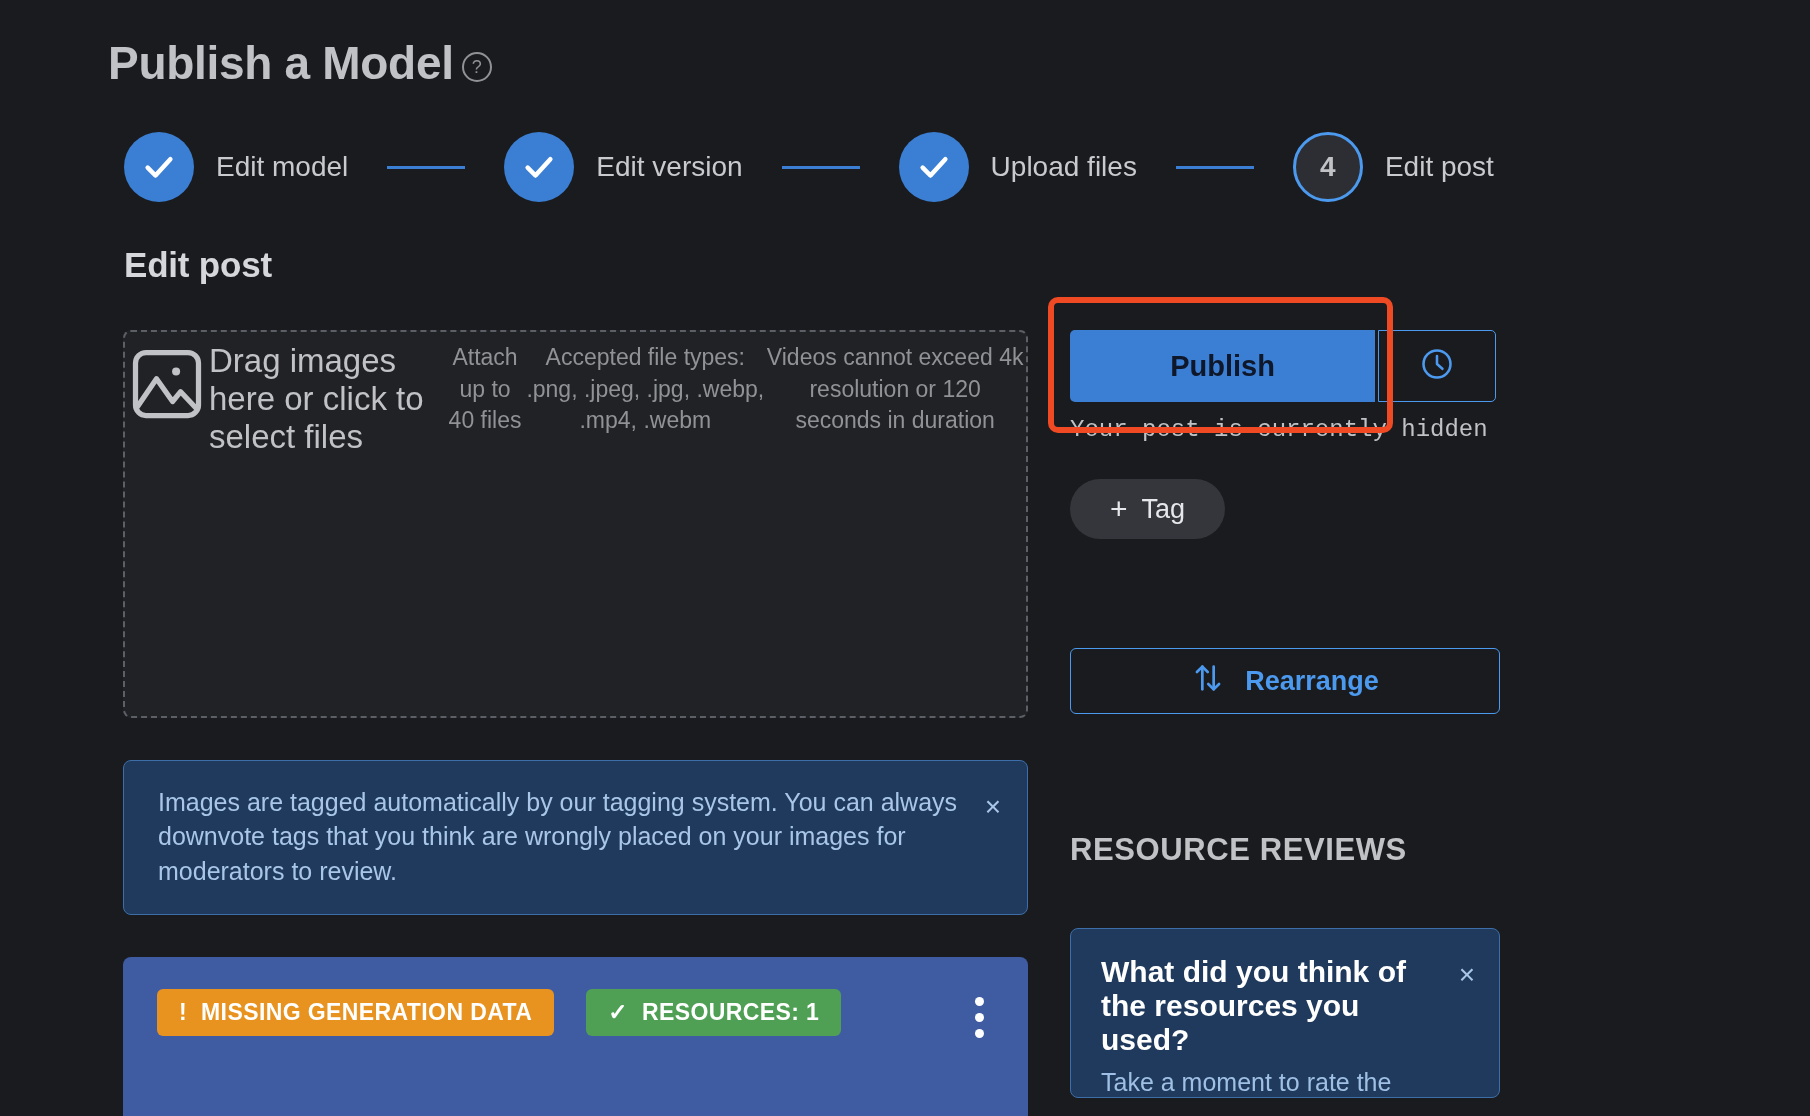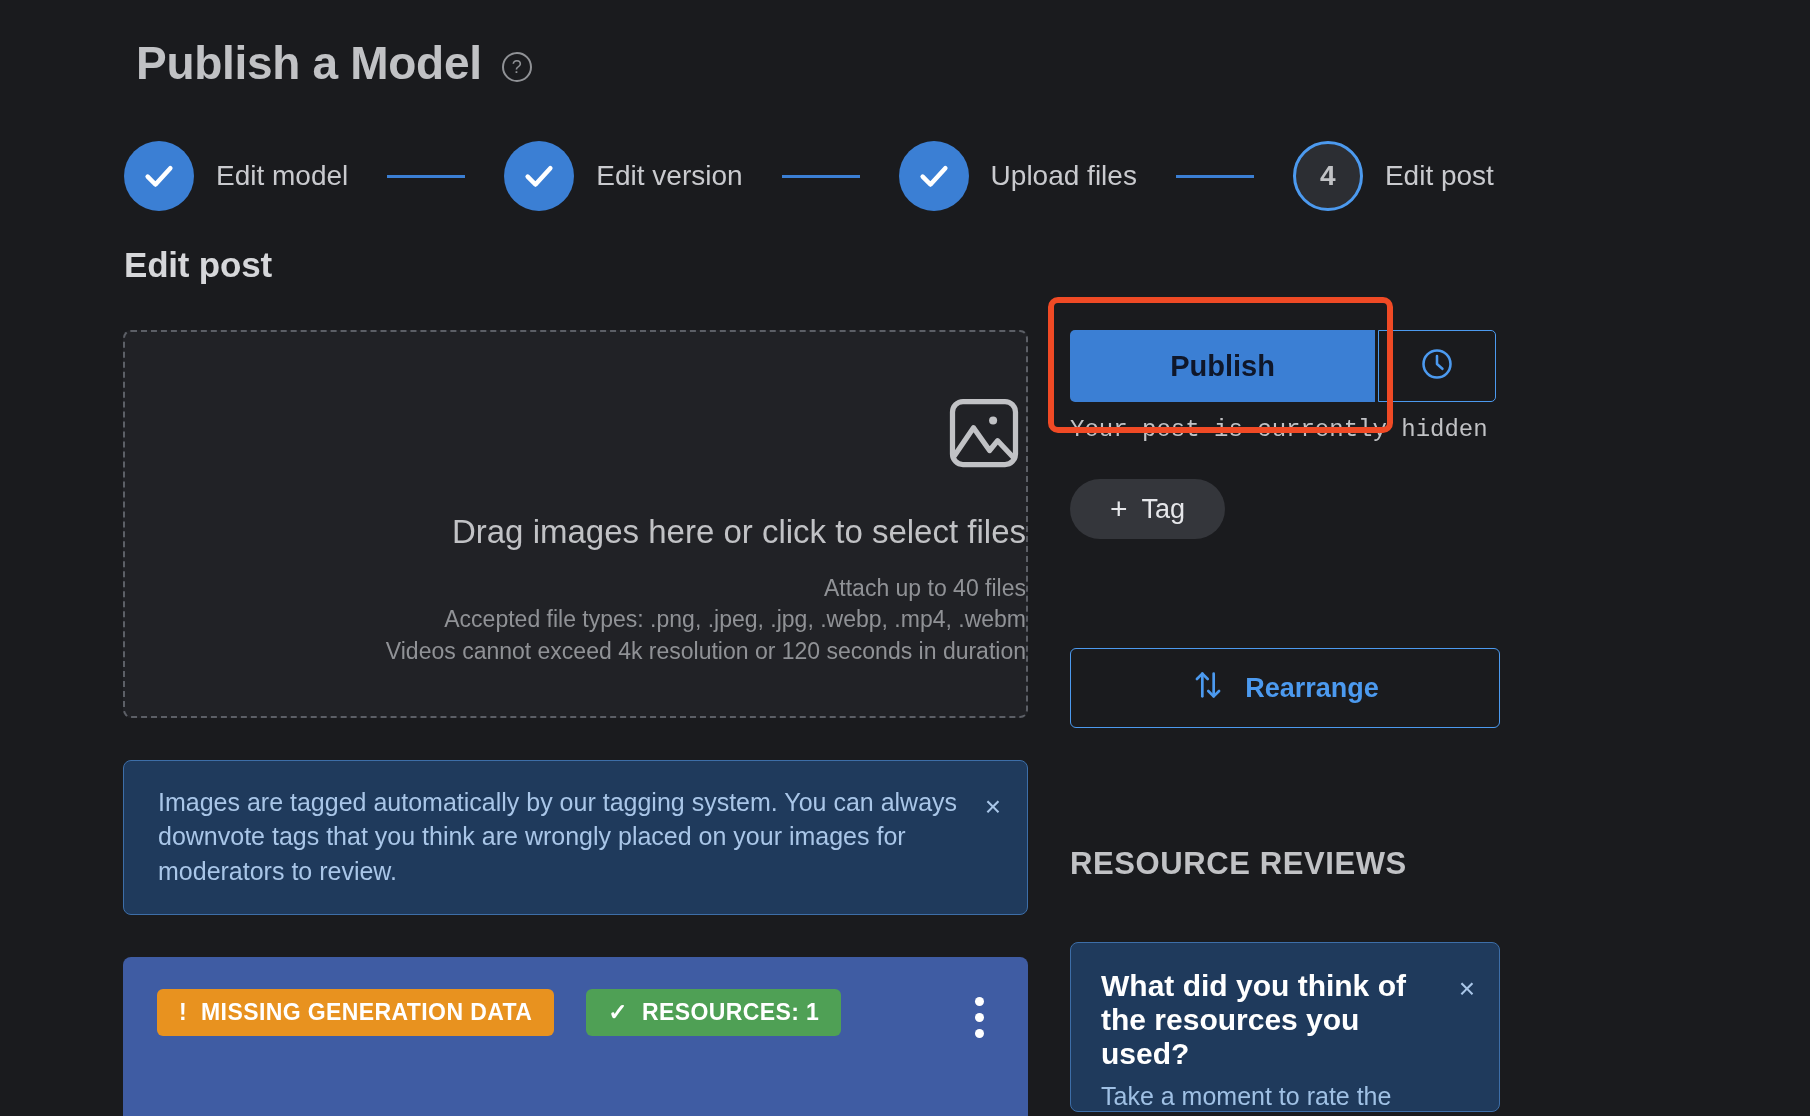--- a/index.html
+++ b/index.html
@@ -6,37 +6,37 @@
   html, body {
     width: 1810px; height: 1116px;
     background: #1a1b1e;
     font-family: "Liberation Sans", sans-serif;
     overflow: hidden;
   }
   .page { position: relative; width: 1810px; height: 1116px; background: #1a1b1e; }
 
   
   .title-row {
-    position: absolute; left: 136px; top: 36px;
-    display: flex; align-items: center; gap: 20px;
+    position: absolute; left: 108px; top: 36px;
+    display: flex; align-items: center; gap: 8px;
   }
   .page-title {
     font-size: 46px; font-weight: 700; color: #c1c2c5; letter-spacing: -0.3px;
   }
   .help-icon {
     width: 30px; height: 30px; border-radius: 50%;
     border: 2px solid #909296;
     display: flex; align-items: center; justify-content: center;
     color: #909296; font-size: 18px; font-weight: 400; line-height: 1;
     margin-top: 8px;
   }
 
   
   .stepper {
-    position: absolute; left: 124px; top: 141px;
+    position: absolute; left: 124px; top: 132px;
     display: flex; align-items: center; gap: 11px;
   }
   .step { display: flex; align-items: center; }
   .step-bullet {
     width: 70px; height: 70px; border-radius: 50%;
     display: flex; align-items: center; justify-content: center;
     flex: 0 0 auto;
   }
   .step-bullet.done { background: #3b7fd4; }
   .step-bullet.current {
@@ -58,21 +58,21 @@
     font-size: 35px; font-weight: 700; color: #d6d7da; letter-spacing: -0.2px;
   }
 
   
   .left-col { position: absolute; left: 123px; top: 330px; width: 905px; }
 
   .dropzone {
     border: 2px dashed #5c5f66; border-radius: 8px;
     background: #212226;
     height: 388px;
-    display: flex; flex-direction: column; align-items: flex-end; justify-content: center;
+    display: flex; flex-direction: row; align-items: flex-start; justify-content: center;
     padding-top: 10px;
   }
   .dz-icon { margin-bottom: 34px; }
   .dz-title { font-size: 33px; color: #c1c2c5; margin-bottom: 22px; }
   .dz-sub { font-size: 23px; color: #909296; line-height: 1.37; text-align: center; }
 
   .info-banner {
     margin-top: 42px;
     background: #1f3a5c; border: 1px solid #3d6ea8; border-radius: 8px;
     padding: 24px 26px 26px 34px;
@@ -140,21 +140,21 @@
     margin-top: 36px;
     width: 155px; height: 60px;
     background: #34363b; border-radius: 30px;
     display: flex; align-items: center; justify-content: center; gap: 14px;
     color: #e6e7ea; font-size: 27px;
   }
   .plus-glyph { font-size: 30px; font-weight: 400; line-height: 1; }
 
   .rearrange-btn {
     margin-top: 109px;
-    width: 430px; height: 80px;
+    width: 430px; height: 66px;
     border: 1px solid #4c9aef; border-radius: 6px;
     background: #1a1b1e;
     display: flex; align-items: center; justify-content: center; gap: 20px;
     color: #4c9aef; font-size: 27px; font-weight: 700;
   }
 
   .reviews-title {
     margin-top: 118px;
     font-size: 31px; font-weight: 700; color: #c1c2c5; letter-spacing: 0.6px;
   }

